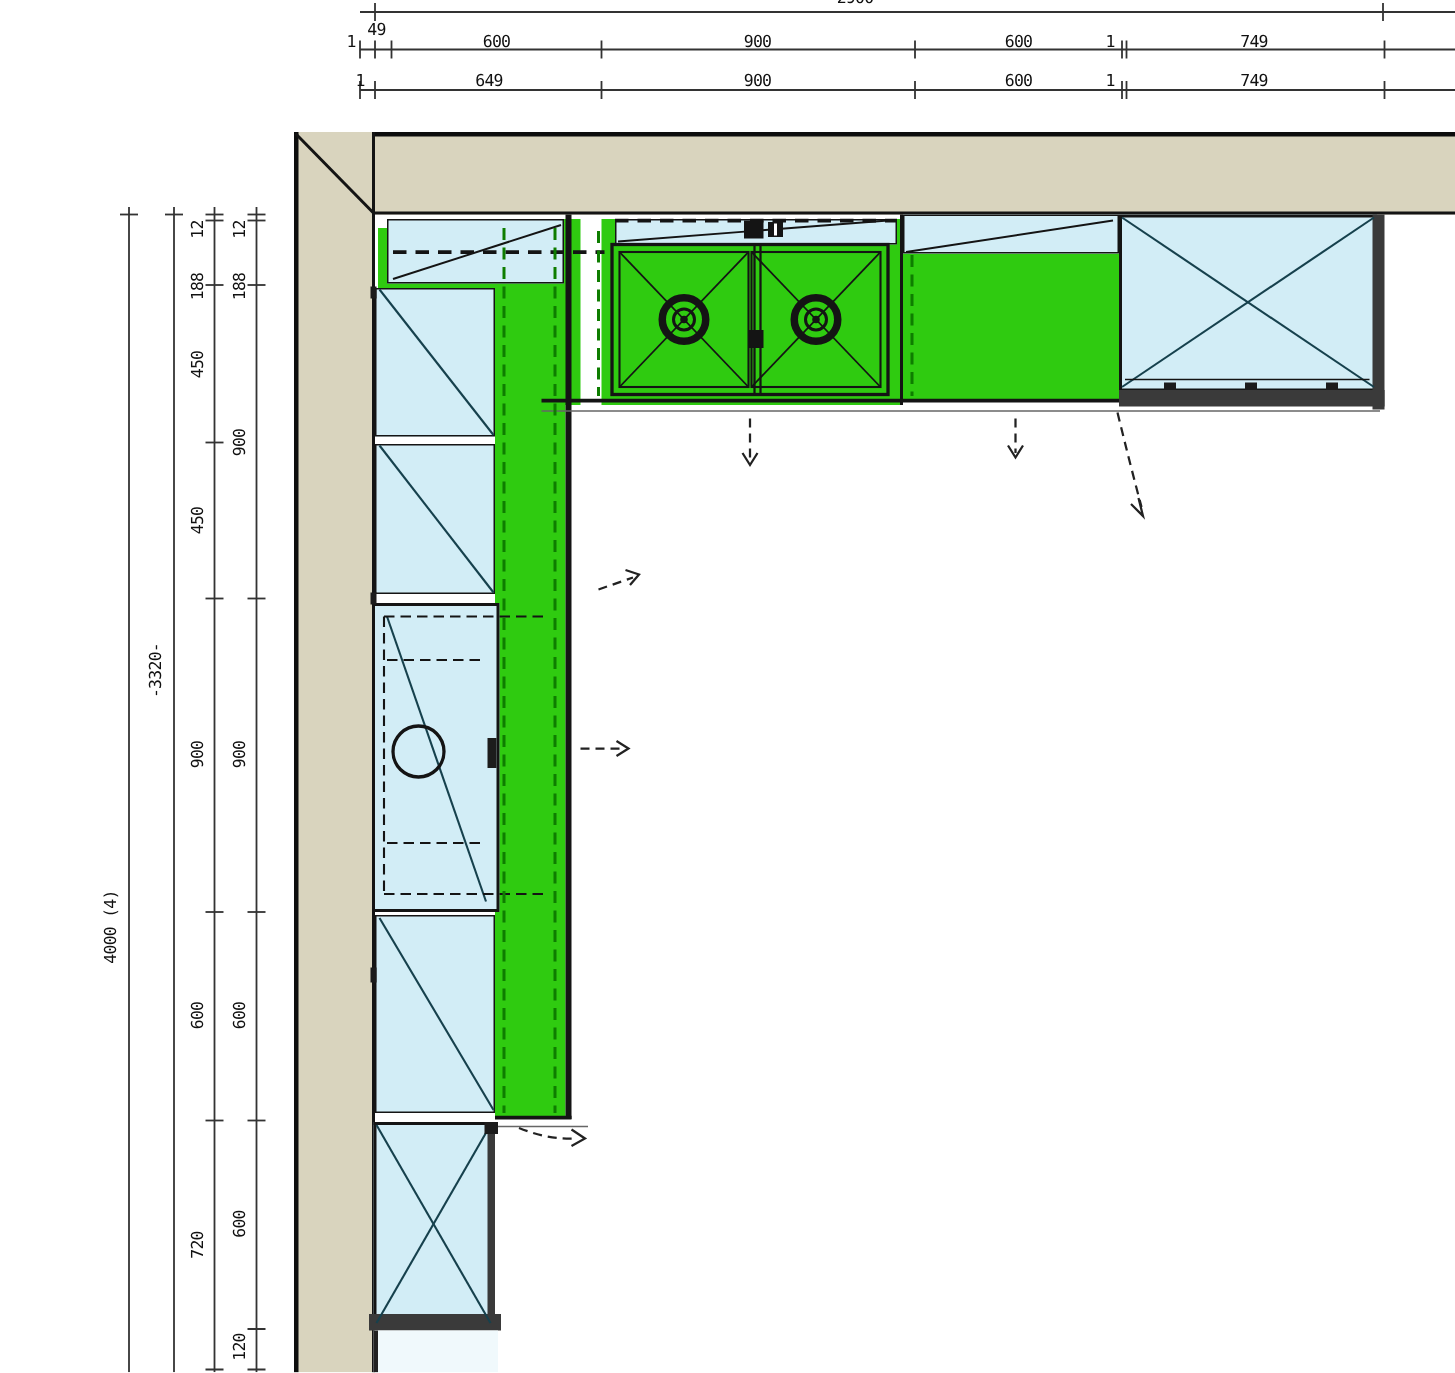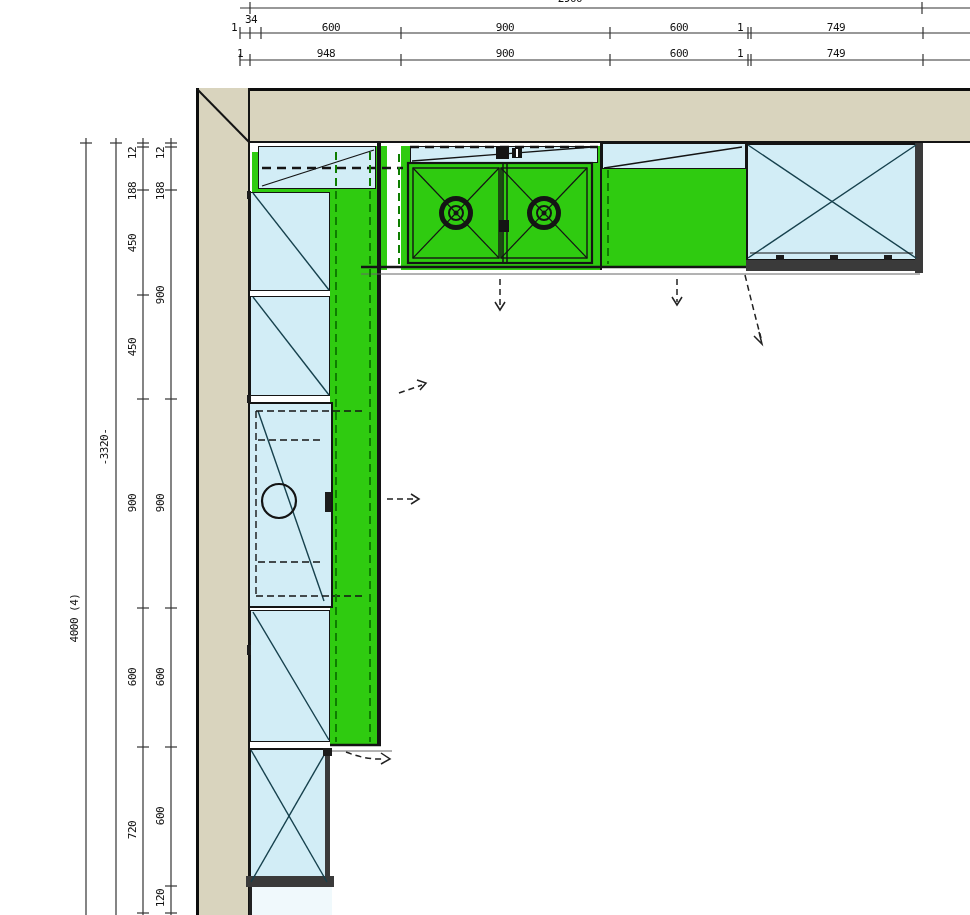--- a/index.html
+++ b/index.html
@@ -190,28 +190,28 @@
       <path d="M411,494 L419,499 L411,504"></path>
       <line x1="399" y1="393" x2="422" y2="385" stroke-dasharray="6 4"></line>
       <path d="M417,380 L426,383 L420,390"></path>
       <path d="M346,752 Q366,760 384,759" stroke-dasharray="6 4"></path>
       <path d="M381,753 L390,759 L381,764"></path>
     </g>
   </svg>
 
   <span class="dimh" style="left:570px;top:-8px">2900</span>
   <span class="dimh" style="left:234px;top:21px">1</span>
-  <span class="dimh" style="left:251px;top:13px">34</span>
+  <span class="dimh" style="left:251px;top:13px">49</span>
   <span class="dimh" style="left:331px;top:21px">600</span>
   <span class="dimh" style="left:505px;top:21px">900</span>
   <span class="dimh" style="left:679px;top:21px">600</span>
   <span class="dimh" style="left:740px;top:21px">1</span>
   <span class="dimh" style="left:836px;top:21px">749</span>
   <span class="dimh" style="left:240px;top:47px">1</span>
-  <span class="dimh" style="left:326px;top:47px">948</span>
+  <span class="dimh" style="left:326px;top:47px">649</span>
   <span class="dimh" style="left:505px;top:47px">900</span>
   <span class="dimh" style="left:679px;top:47px">600</span>
   <span class="dimh" style="left:740px;top:47px">1</span>
   <span class="dimh" style="left:836px;top:47px">749</span>
 
   <span class="dimv" style="left:74px;top:618px">4000 (4)</span>
   <span class="dimv" style="left:104px;top:447px">-3320-</span>
   <span class="dimv" style="left:132px;top:153px">12</span>
   <span class="dimv" style="left:132px;top:191px">188</span>
   <span class="dimv" style="left:132px;top:243px">450</span>

